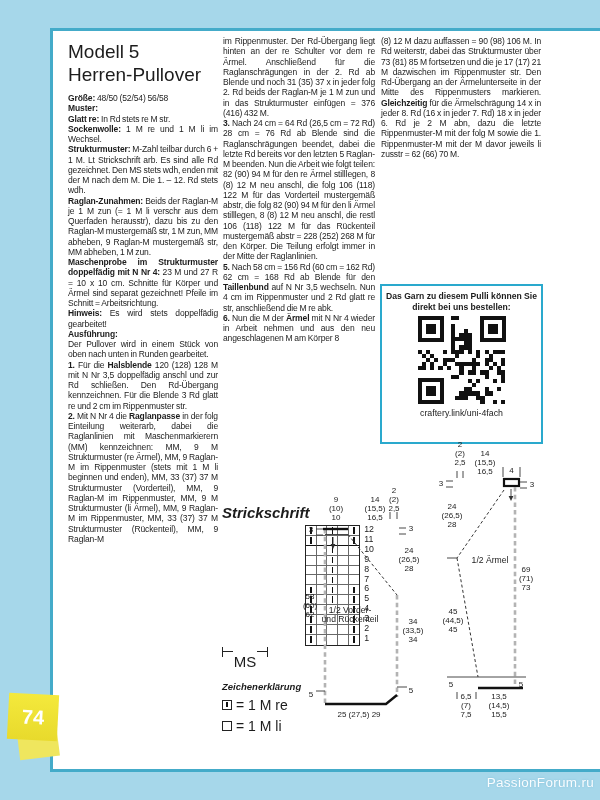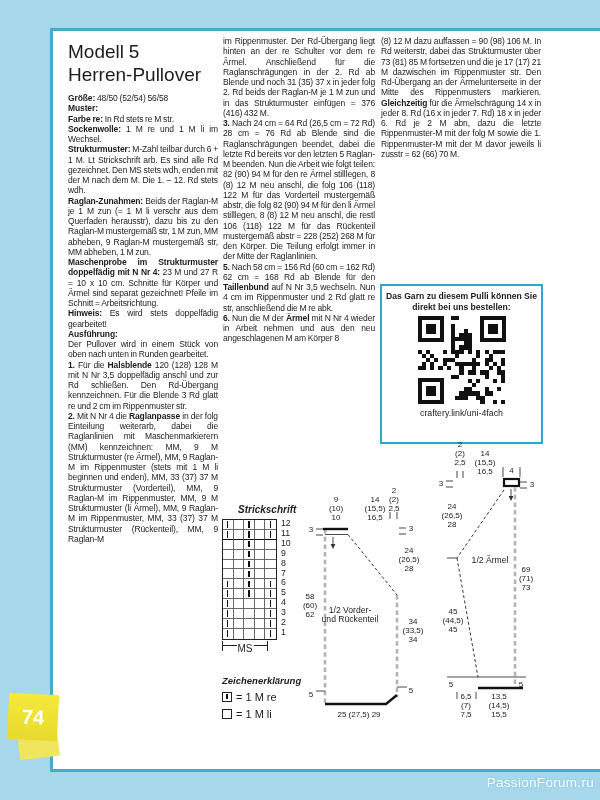--- a/index.html
+++ b/index.html
@@ -24,37 +24,37 @@
          display:flex;flex-direction:column;align-items:center;padding:5px 4px;}
   .qrtitle{font-size:8.6px;line-height:10.5px;font-weight:bold;text-align:center;}
   .qrcode{position:relative;width:88px;height:88px;margin:4px 0 2px 0;background:#fff;}
   .qmod{position:absolute;background:#111;}
   .finder{position:absolute;width:26px;height:26px;border:4px solid #111;box-sizing:border-box;}
   .finder::after{content:'';position:absolute;inset:4px;background:#111;}
   .f-tl{left:0;top:0}.f-tr{right:0;top:0}.f-bl{left:0;bottom:0}
   .qrlink{font-size:8.8px;margin-top:2px;}
   
   .chartblock{position:absolute;left:222px;top:504px;width:152px;}
-  .cb-head{font-size:10px;font-weight:bold;font-style:italic;margin:0 0 4px 16px;}
-  .cgrid-wrap{display:flex;align-items:flex-start;}
+  .cb-head{font-size:15px;font-weight:bold;font-style:italic;margin:0 0 4px 0;}
+  .cgrid-wrap{display:flex;align-items:flex-start;justify-content:flex-end;}
   #chart-grid{border:1.4px solid #222;}
   .crow{display:flex;}
   .ccell{width:10.6px;height:9.9px;box-sizing:border-box;border-right:1px solid #686868;
          border-bottom:1px solid #686868;display:flex;align-items:center;justify-content:center;}
   .ccell:last-child{border-right:none;}
   .crow:last-child .ccell{border-bottom:none;}
   .crow.thick .ccell{border-bottom:1.8px solid #111;}
   .cbar{width:1.4px;height:6.5px;background:#111;}
   #chart-nums{margin-left:4px;font-size:8.8px;line-height:9.9px;}
   .ms-bracket{width:44px;height:10px;margin-top:1px;border-left:1px solid #222;
               border-right:1px solid #222;display:flex;align-items:center;}
   .ms-line{flex:1;height:1px;background:#222;}
-  .ms-text{font-size:10px;line-height:9px;padding:0 1px;position:relative;top:3px;}
+  .ms-text{font-size:15px;line-height:9px;padding:0 1px;position:relative;top:10px;}
   .lg-head{font-size:9.5px;font-weight:bold;font-style:italic;margin:24px 0 5px 0;}
-  .lg-row{display:flex;align-items:center;margin-bottom:5px;font-size:11px;}
+  .lg-row{display:flex;align-items:center;margin-bottom:5px;font-size:14px;}
   .lg-box{width:8px;height:8px;border:1px solid #222;display:inline-flex;
           align-items:center;justify-content:center;margin-right:4px;}
   .lg-bar{width:1.4px;height:5.5px;background:#111;}
   
   .diagrams{position:absolute;left:270px;top:440px;width:285px;height:300px;}
   .diagrams svg{position:absolute;left:0;top:0;}
   .dlabel{position:absolute;font-size:8px;line-height:9px;text-align:center;
           white-space:pre-line;transform:translateX(-50%);}
   .dname{font-size:8.6px;}
   
@@ -73,21 +73,21 @@
 
 <div>
   <div class="page"></div>
 
   <div class="col col1">
     <h1>Modell 5
 Herren-Pullover</h1>
     <div>
         <p class="para"><span class="b">Größe: </span><span>48/50 (52/54) 56/58</span></p>
         <p class="para"><span class="b">Muster:</span></p>
-        <p class="para"><span class="b">Farbe re: </span><span>In Rd stets re M str.</span></p>
+        <p class="para"><span class="b">Glatt re: </span><span>In Rd stets re M str.</span></p>
         <p class="para"><span class="b">Sockenwolle: </span><span>1 M re und 1 M li im Wechsel.</span></p>
         <p class="para"><span class="b">Strukturmuster: </span><span>M-Zahl teilbar durch 6 + 1 M. Lt Strickschrift arb. Es sind alle Rd gezeichnet. Den MS stets wdh, enden mit der M nach dem M. Die 1. – 12. Rd stets wdh.</span></p>
         <p class="para"><span class="b">Raglan-Zunahmen: </span><span>Beids der Raglan-M je 1 M zun (= 1 M li verschr aus dem Querfaden herausstr), dazu bis zu den Raglan-M mustergemäß str, 1 M zun, MM abheben, 9 Raglan-M mustergemäß str, MM abheben, 1 M zun.</span></p>
         <p class="para"><span class="b">Maschenprobe im Strukturmuster doppelfädig mit N Nr 4: </span><span>23 M und 27 R = 10 x 10 cm. Schnitte für Körper und Ärmel sind separat gezeichnet! Pfeile im Schnitt = Arbeitsrichtung.</span></p>
         <p class="para"><span class="b">Hinweis: </span><span>Es wird stets doppelfädig gearbeitet!</span></p>
         <p class="para"><span class="b">Ausführung:</span></p>
         <p class="para"><span>Der Pullover wird in einem Stück von oben nach unten in Runden gearbeitet.</span></p>
         <p class="para"><span class="b">1. </span><span>Für die </span><span class="b">Halsblende </span><span>120 (128) 128 M mit N Nr 3,5 doppelfädig anschl und zur Rd schließen. Den Rd-Übergang kennzeichnen. Für die Blende 3 Rd glatt re und 2 cm im Rippenmuster str.</span></p>
         <p class="para"><span class="b">2. </span><span>Mit N Nr 4 die </span><span class="b">Raglanpasse </span><span>in der folg Einteilung weiterarb, dabei die Raglanlinien mit Maschenmarkierern (MM) kennzeichnen: MM, 9 M Strukturmuster (re Ärmel), MM, 9 Raglan-M im Rippenmuster (stets mit 1 M li beginnen und enden), MM, 33 (37) 37 M Strukturmuster (Vorderteil), MM, 9 Raglan-M im Rippenmuster, MM, 9 M Strukturmuster (li Ärmel), MM, 9 Raglan-M im Rippenmuster, MM, 33 (37) 37 M Strukturmuster (Rückenteil), MM, 9 Raglan-M</span></p>
       </div>

